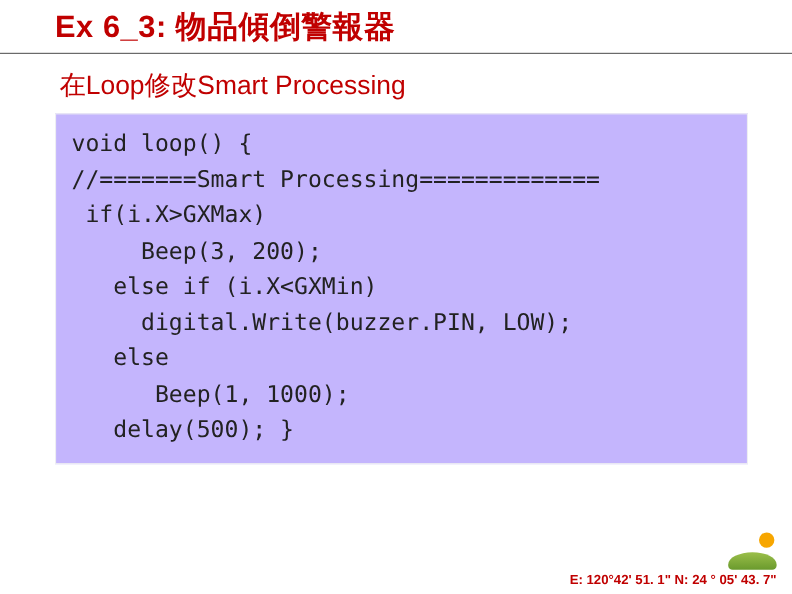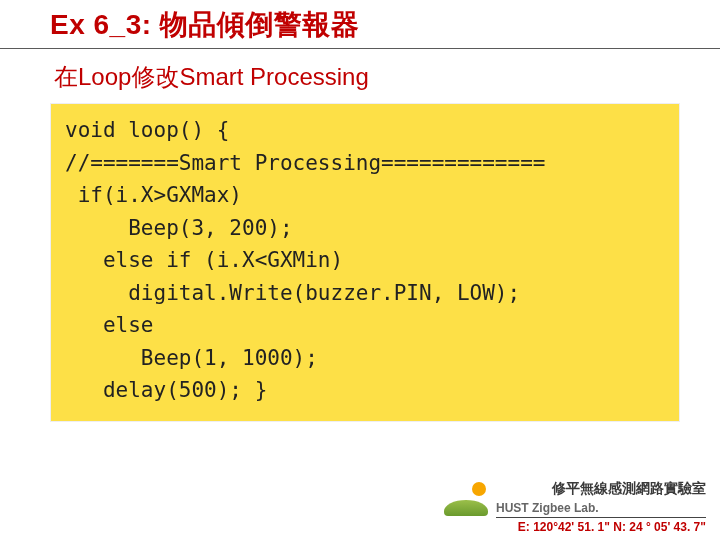--- a/index.html
+++ b/index.html
@@ -26,21 +26,21 @@
     margin-top: 4px;
     width: 100%;
   }
   .subtitle {
     color: #c00000;
     font-size: 24px;
     padding: 12px 0 10px 54px;
   }
   .code-block {
     margin: 0 40px 0 50px;
-    background: #fde047;
+    background: #c4b5fd;
     border: 1px solid #eeeef2;
     padding: 10px 14px 14px 14px;
     font-family: "Microsoft JhengHei", Consolas, monospace;
     font-size: 21px;
     line-height: 1.55;
     color: #222;
     white-space: pre;
   }
   .footer {
     position: absolute;
@@ -119,19 +119,15 @@
 <span>   else</span>
 <span>      Beep(1, 1000);</span>
 <span>   delay(500); }</span></div>
 
 <div class="footer">
   <div class="footer-top">
     <div class="logo">
       <div class="sun"></div>
       <div class="ground"></div>
     </div>
-    <div>
-      <div class="lab-cn">修平無線感測網路實驗室</div>
-      <div class="lab-en">HUST Zigbee Lab.</div>
-    </div>
   </div>
   <div class="coords">E: 120°42' 51. 1"  N: 24 ° 05' 43. 7"</div>
 </div>
 
 </body></html>

